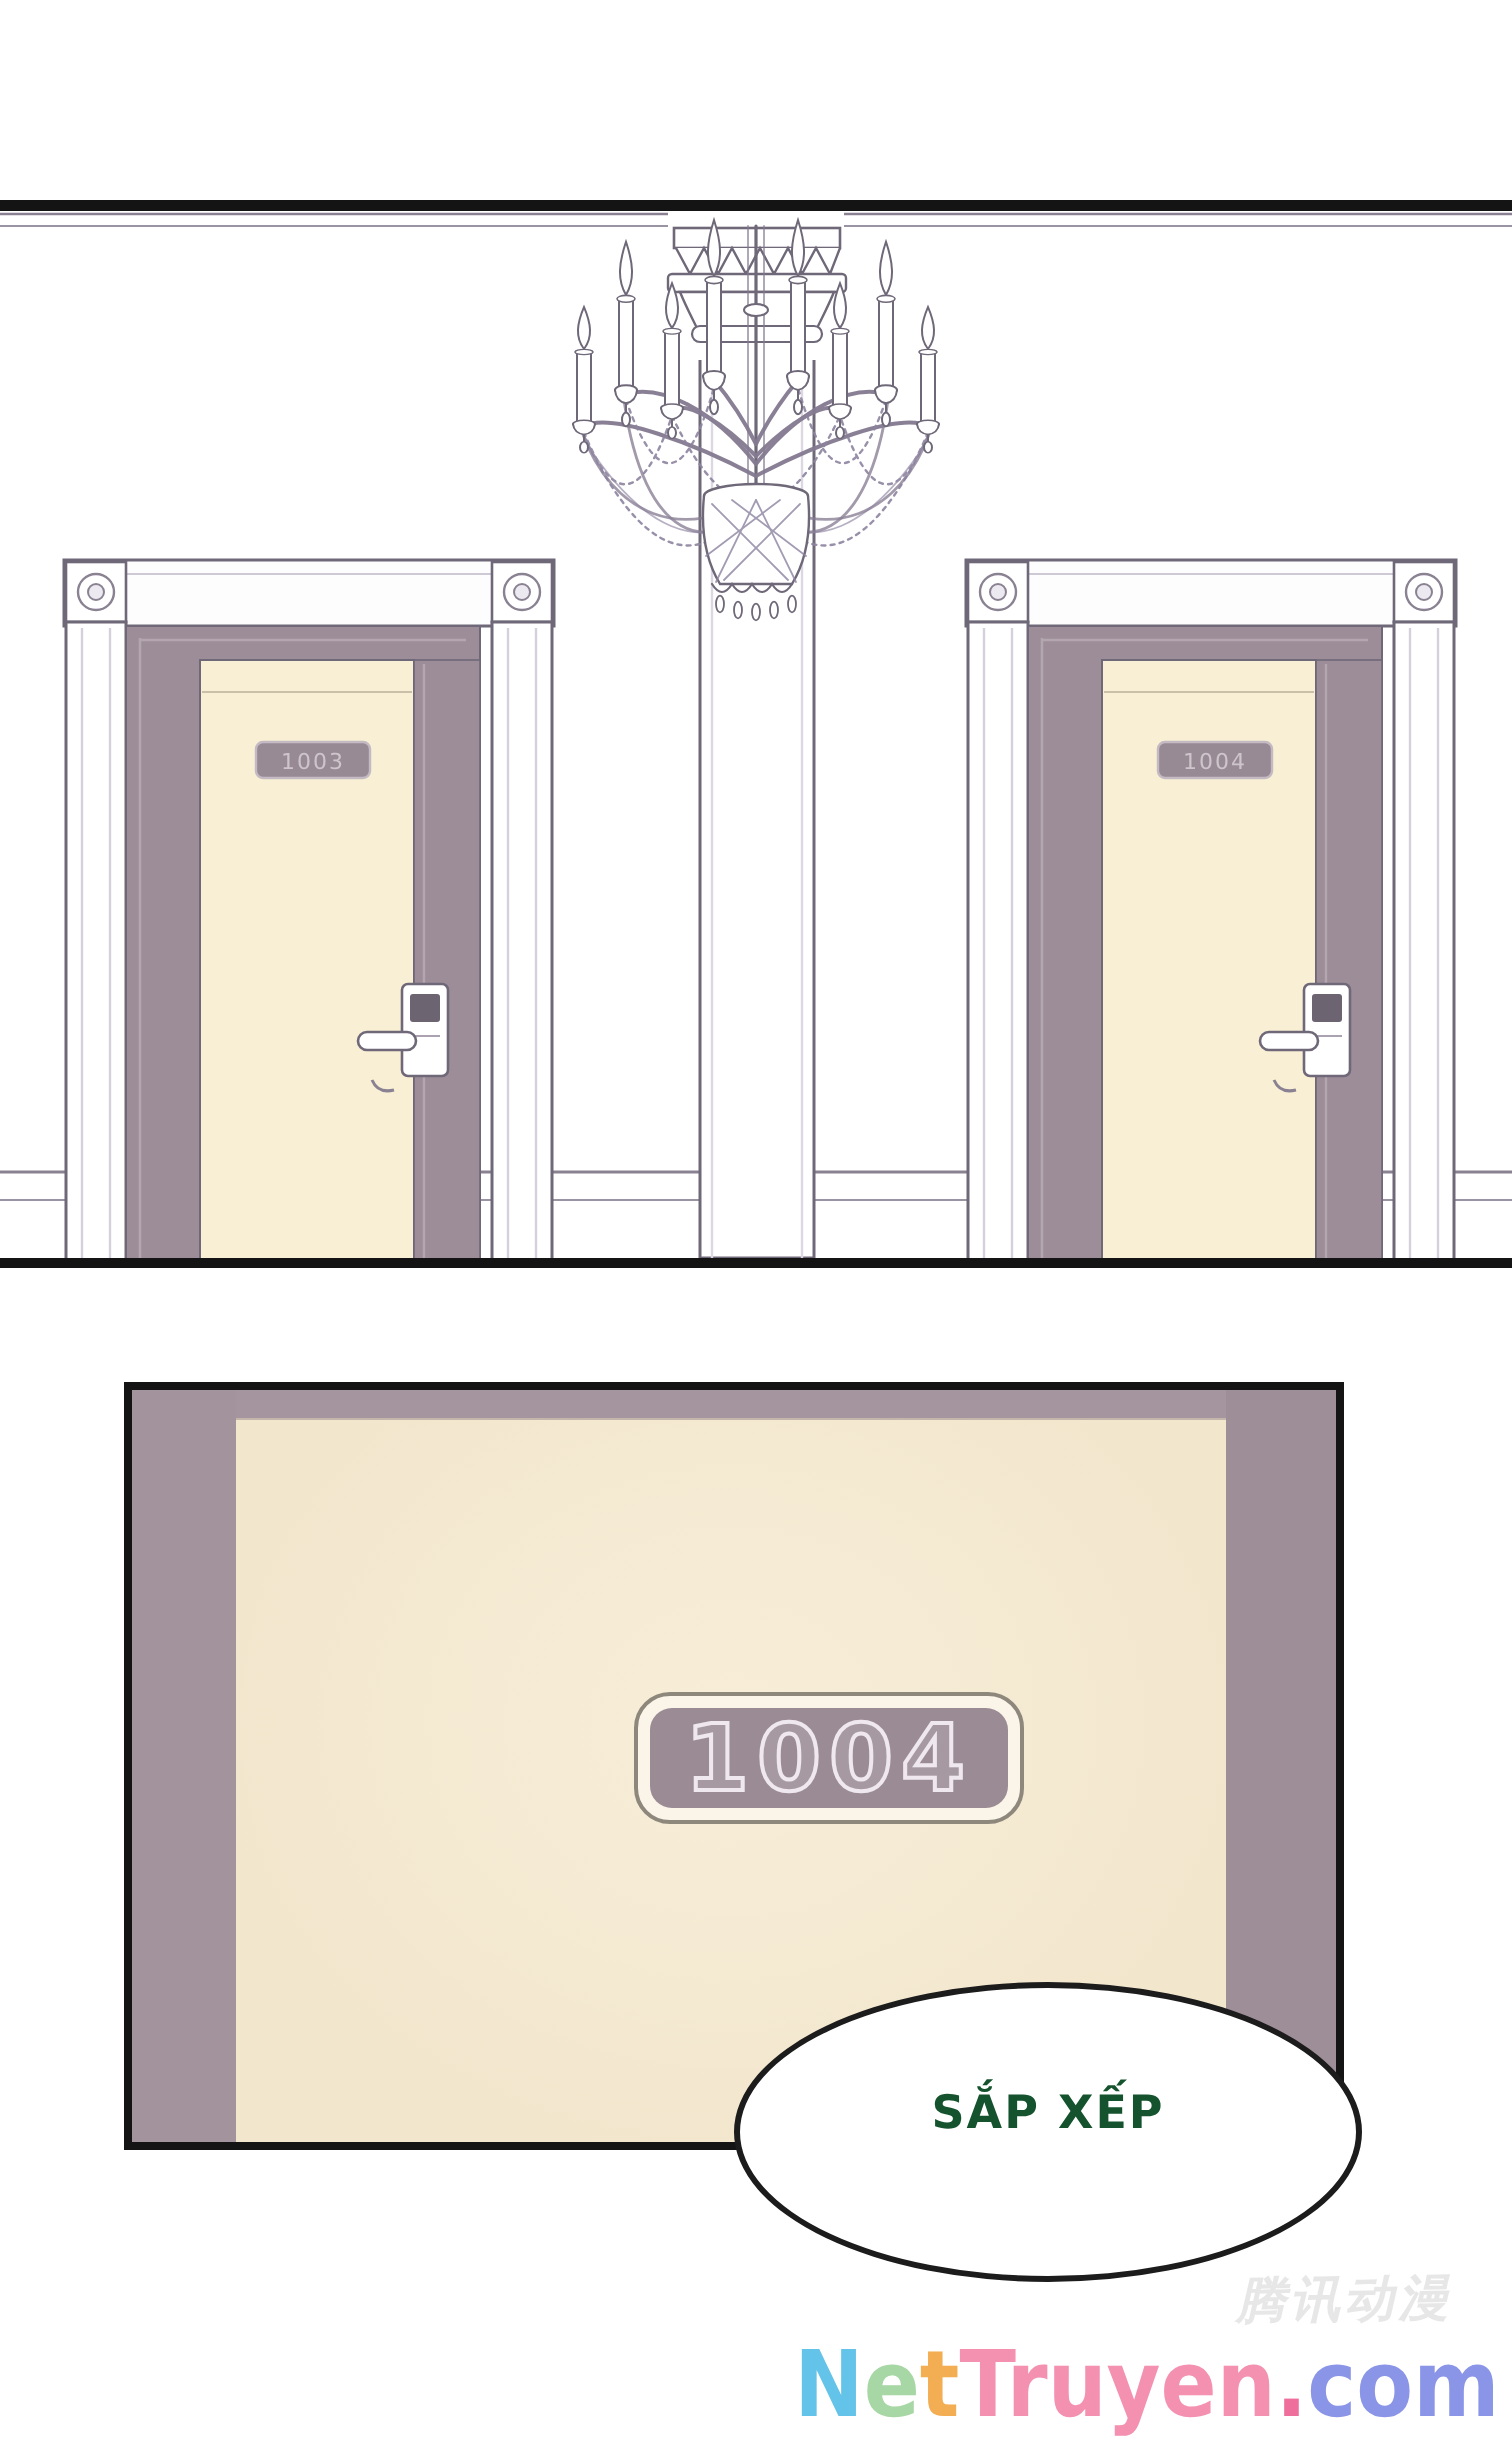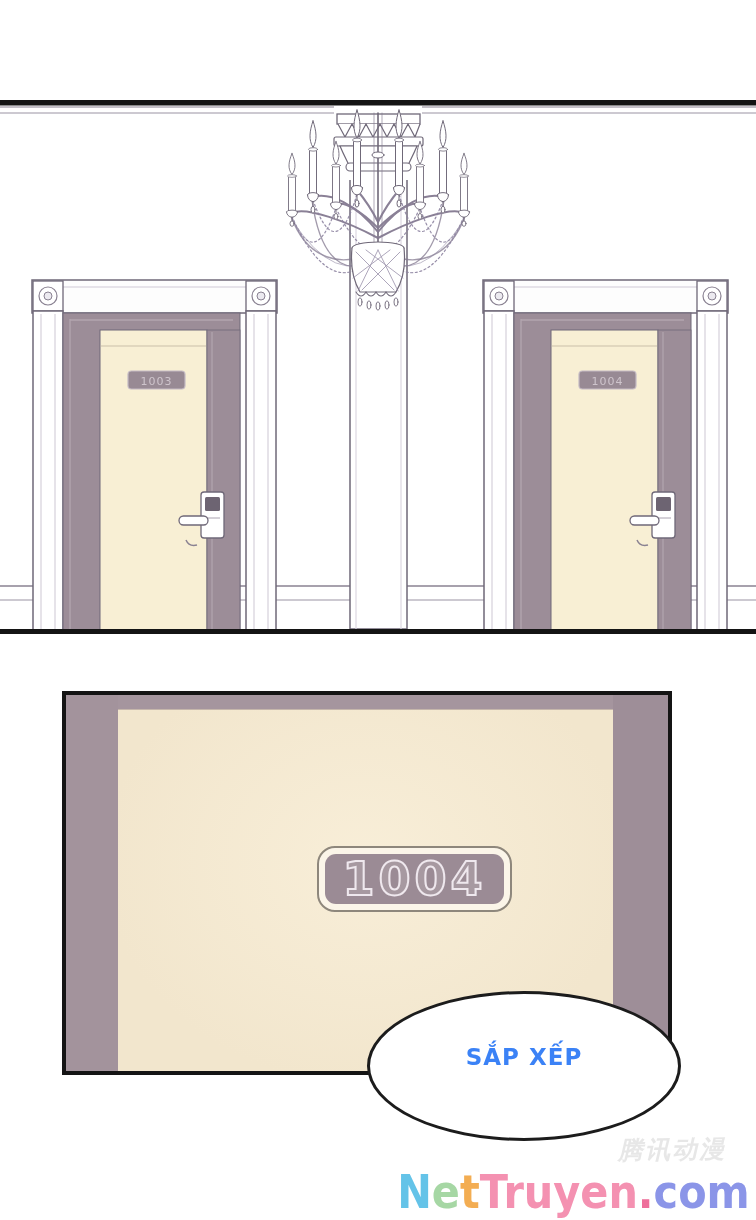--- a/index.html
+++ b/index.html
@@ -39,21 +39,21 @@
   
   #bubble{
     position:absolute;left:367px;top:991px;width:314px;height:150px;
     background:#ffffff;border:3px solid #1c1c1c;border-radius:50%;
     box-sizing:border-box;z-index:6;
     display:flex;flex-direction:column;align-items:center;justify-content:center;
     padding-bottom:16px;
   }
   #bubble .line{
     font-size:23px;font-weight:700;letter-spacing:1px;line-height:1.18;
-    color:#3b82f6;text-align:center;white-space:nowrap;
+    color:#14532d;text-align:center;white-space:nowrap;
   }
   
   #tencent-wm{
     position:absolute;left:620px;top:1133px;z-index:7;
     font-size:25px;font-weight:700;letter-spacing:2px;
     color:rgba(70,70,70,0.13);
     transform:skewX(-14deg) rotate(-1deg);
     white-space:nowrap;
   }
   #site-logo{

